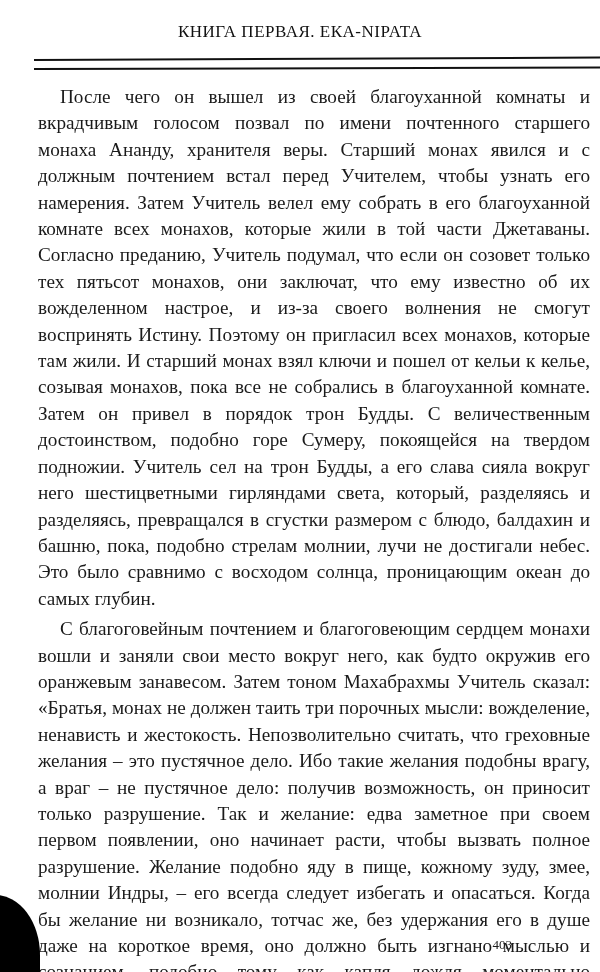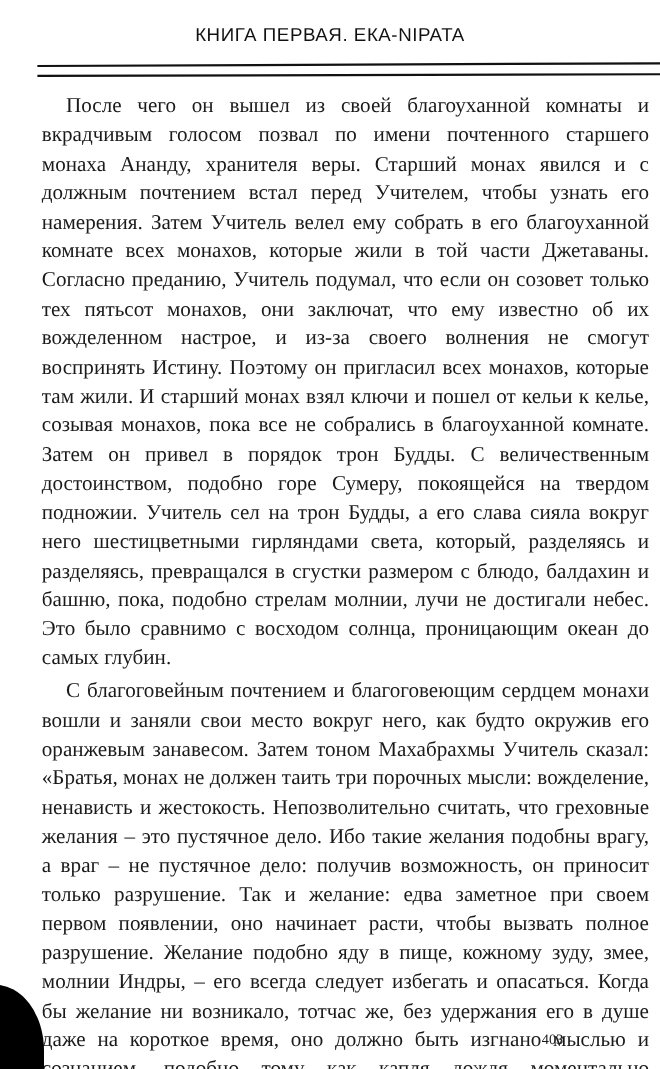--- a/index.html
+++ b/index.html
@@ -14,21 +14,21 @@
       overflow: hidden;
       font-family: "Liberation Serif", "DejaVu Serif", serif;
       color: #1a1a1a;
     }
     .running-head {
       position: absolute;
       top: 22px;
       left: 0;
       width: 600px;
       text-align: center;
-      font-family: Liberation Sans, sans-serif;
+      font-family: Liberation Serif, serif;
       font-size: 17px;
       letter-spacing: 0.5px;
       color: #111;
     }
     .rule {
       position: absolute;
       left: 34px;
       width: 566px;
       height: 2px;
       background: #111;

